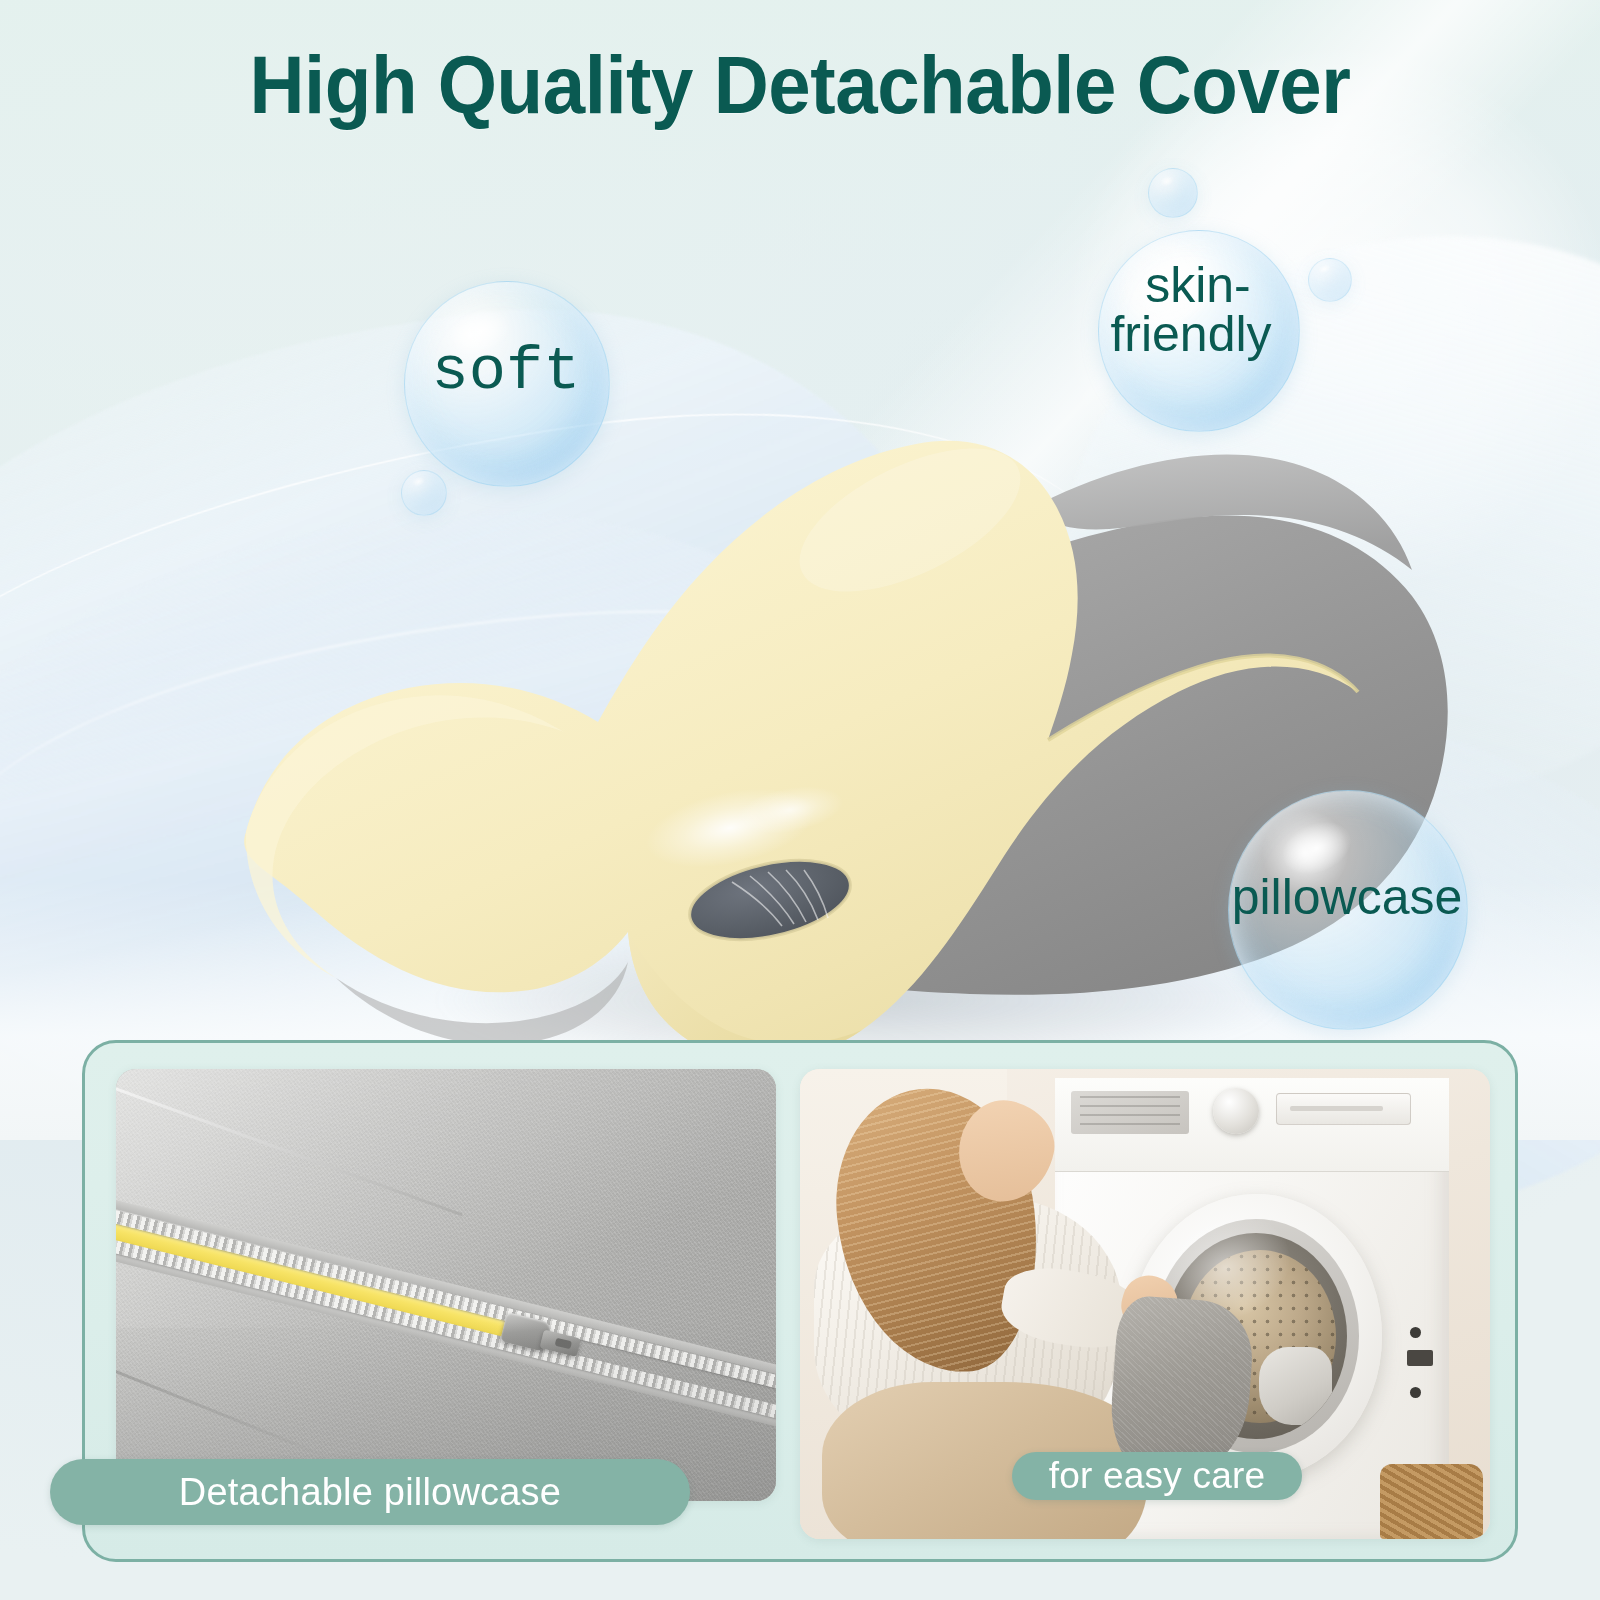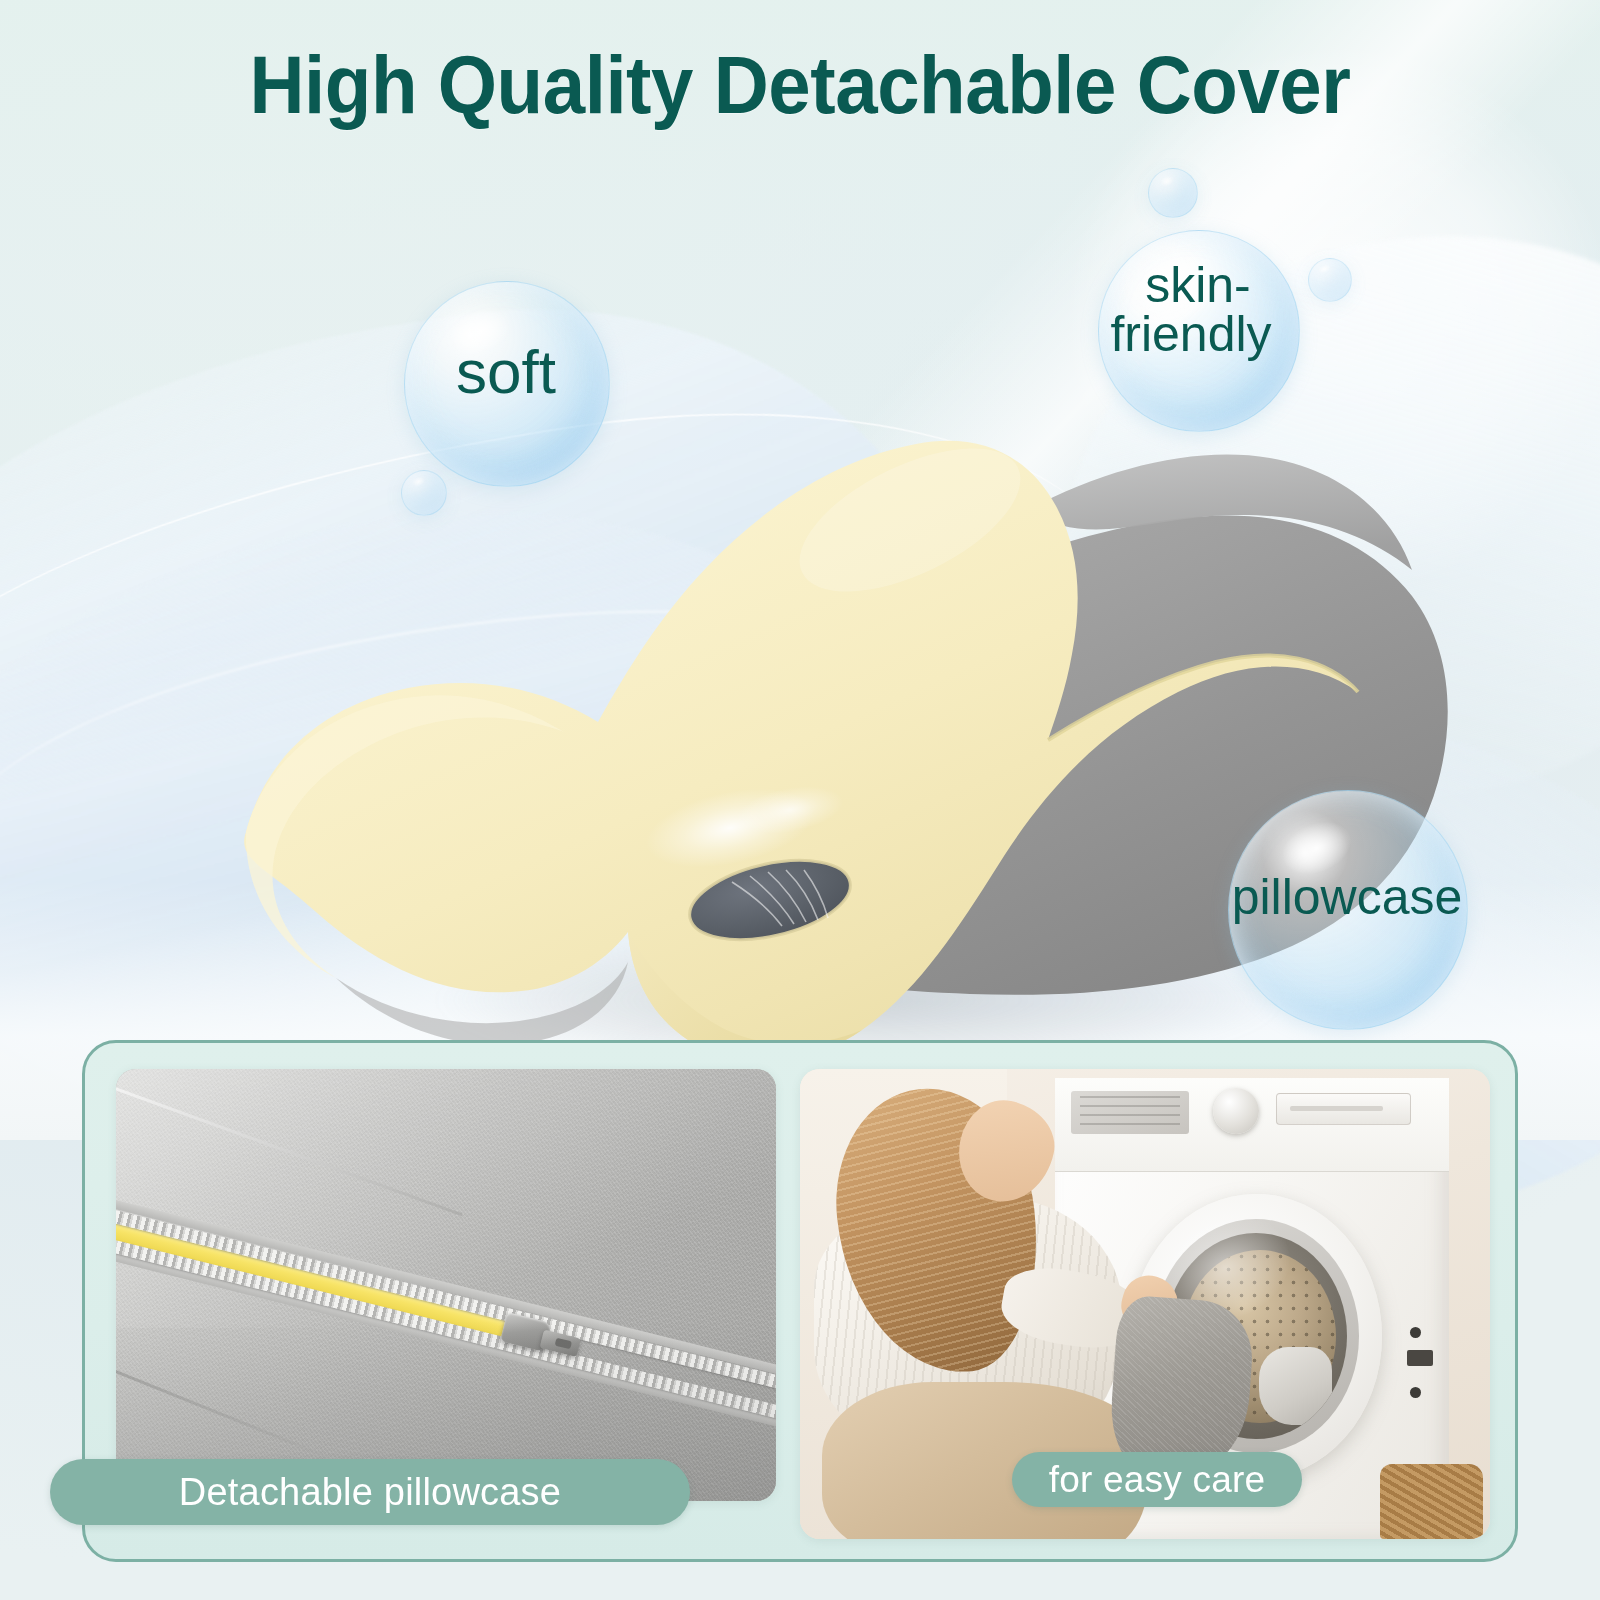--- a/index.html
+++ b/index.html
@@ -372,21 +372,21 @@
     color:#ffffff;
     border-radius:46px;
     display:flex;align-items:center;justify-content:center;
     font-size:38px;
     font-family:"Liberation Sans","DejaVu Sans",sans-serif;
     letter-spacing:.2px;
     box-shadow:0 2px 7px rgba(80,120,110,.2);
     white-space:nowrap;
   }
   .caption-left{left:50px;top:1459px;width:640px;height:66px;}
-  .caption-right{left:1012px;top:1452px;width:290px;height:55px;font-size:37px;}
+  .caption-right{left:1012px;top:1452px;width:290px;height:48px;font-size:37px;}
 </style>
 </head>
 <body>
 
 <div id="stage">
 
   <div class="bg-base"></div>
   <div class="bg-topglow"></div>
   <div class="bg-rightsheen"></div>
   <div class="bg-diag"></div>
@@ -506,21 +506,21 @@
       </g>
 
       <ellipse cx="580" cy="618" rx="86" ry="36" fill="url(#gSheen)" transform="rotate(-12 580 618)"></ellipse>
       <ellipse cx="640" cy="600" rx="54" ry="22" fill="url(#gSheen)" opacity="0.8" transform="rotate(-10 640 600)"></ellipse>
 
       <ellipse cx="760" cy="310" rx="120" ry="54" fill="#ffffff" opacity="0.20" transform="rotate(-26 760 310)"></ellipse>
     </svg>
   </div>
 
   <div class="bubble" style="left:404px;top:281px;width:204px;height:204px;"></div>
-  <div class="bubble-label" style="left:404px;top:336px;width:204px;font-size:62px;">soft</div>
+  <div class="bubble-label" style="left:404px;top:336px;width:204px;font-size:62px;font-family:Liberation Mono, monospace;">soft</div>
   <div class="bubble" style="left:401px;top:470px;width:44px;height:44px;opacity:.75;"></div>
 
   <div class="bubble" style="left:1098px;top:230px;width:200px;height:200px;"></div>
   <div class="bubble-label" style="left:1098px;top:256px;width:200px;font-size:50px;">skin-</div>
   <div class="bubble-label" style="left:1091px;top:305px;width:200px;font-size:50px;">friendly</div>
   <div class="bubble" style="left:1148px;top:168px;width:48px;height:48px;opacity:.8;"></div>
   <div class="bubble" style="left:1308px;top:258px;width:42px;height:42px;opacity:.7;"></div>
 
   <div class="bubble" style="left:1228px;top:790px;width:238px;height:238px;"></div>
   <div class="bubble-label" style="left:1202px;top:868px;width:290px;font-size:50px;">pillowcase</div>

